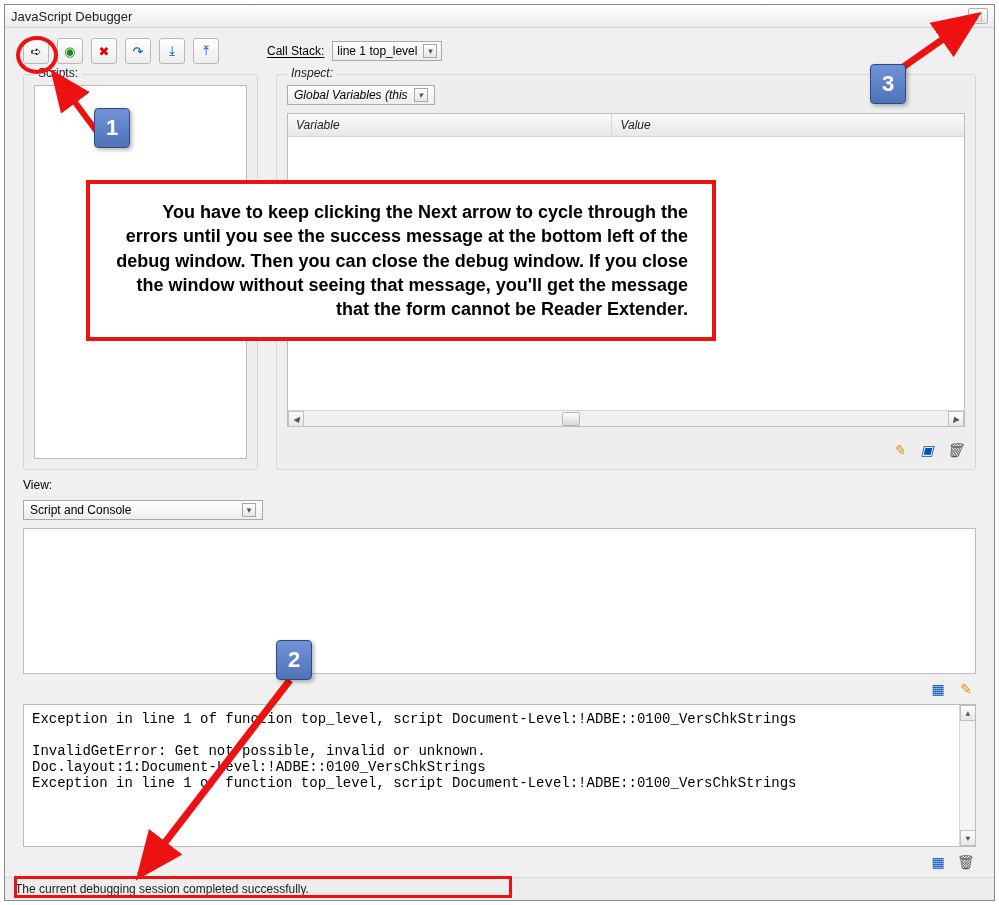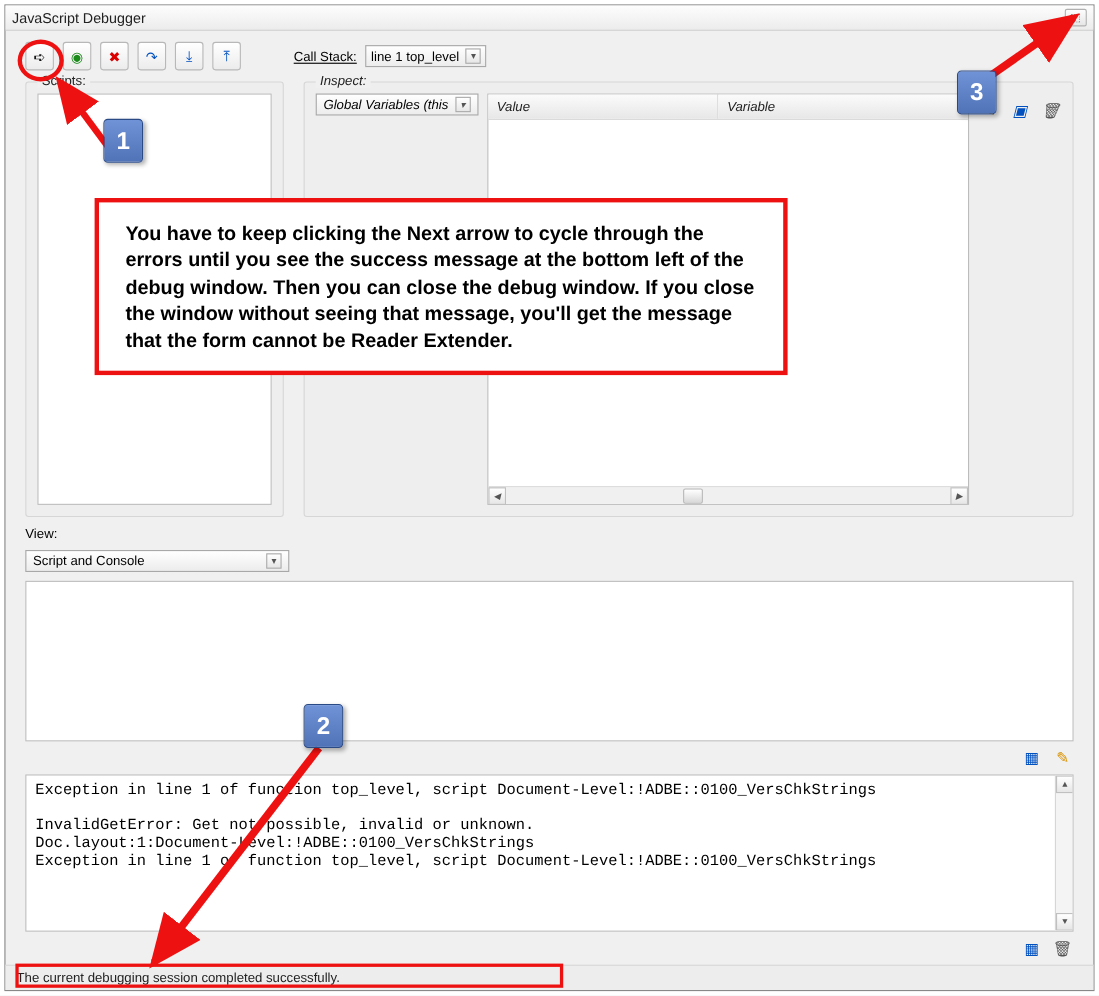--- a/index.html
+++ b/index.html
@@ -91,21 +91,21 @@
     color:#222;
   }
   .scripts-group { width: 235px; height: 396px; }
   .scripts-tree {
     width: 100%; height: 100%;
     background: #fff;
     border: 1px solid #bcbcbc;
     box-shadow: inset 0 0 0 1px #fff;
   }
   .inspect-group { flex:1; height: 396px; display:flex; flex-direction:column;font-style:italic; }
-  .inspect-inner { flex:1; display:flex; flex-direction:row; gap:8px; }
+  .inspect-inner { flex:1; display:flex; flex-direction:column; gap:8px; }
   .inspect-select {
     border:1px solid #a8a8a8;
     background:linear-gradient(#fff,#ececec);
     padding:2px 6px;
     display:inline-flex; align-items:center; gap:6px;
     align-self:flex-start;
   }
   .table-frame {
     flex:1;
     border:1px solid #bcbcbc;
@@ -191,21 +191,21 @@
   .ann-callout {
     position:absolute;
     left:86px; top:180px;
     width:630px;
     background:#fff;
     border:4px solid #e11;
     padding:16px 24px;
     font-family: Arial, sans-serif;
     font-size:18px;
     font-weight:bold;
-    text-align:left;
+    text-align:right;
     color:#000;
     line-height:1.35;
     z-index:50;
   }
   .ann-badge {
     position:absolute;
     width:36px; height:40px;
     background:linear-gradient(#6f93d6,#4f73b6);
     border:1px solid #2a4a86;
     border-radius:4px;
@@ -281,22 +281,22 @@
 
     <div class="group inspect-group">
       <div class="group-label">Inspect:</div>
       <div class="inspect-inner">
         <div class="inspect-select">
           <span>Global Variables (this</span>
           <span class="dd-arrow">▾</span>
         </div>
         <div class="table-frame">
           <div class="thead">
+            <div class="th">Variable</div>
             <div class="th">Value</div>
-            <div class="th">Variable</div>
           </div>
           <div class="tbody"></div>
           <div class="hscroll">
             <div class="hscroll-btn left">◀</div>
             <div class="hscroll-track">
               <div class="hscroll-thumb"></div>
             </div>
             <div class="hscroll-btn right">▶</div>
           </div>
         </div>

